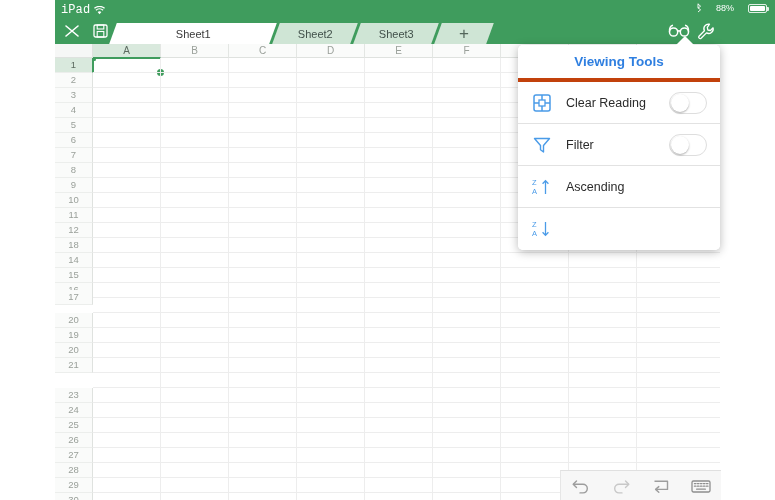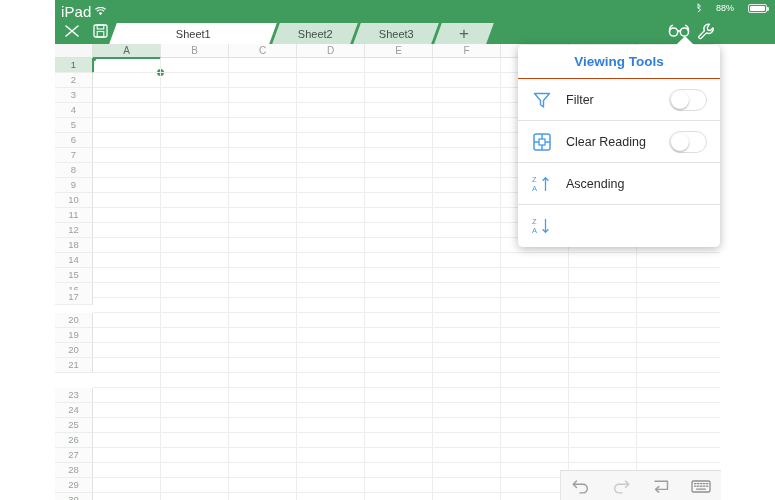--- a/index.html
+++ b/index.html
@@ -10,21 +10,21 @@
     -webkit-font-smoothing:antialiased;
   }
   #app{position:absolute;left:0;top:0;width:775px;height:500px;background:#ffffff;overflow:hidden;}
 
   
   .statusbar{
     position:absolute;left:55px;top:0;width:720px;height:18px;
     background:#3f9c5d;color:#ffffff;font-size:10px;
   }
   .sb-left{position:absolute;left:6px;top:3px;display:flex;align-items:center;gap:4px;}
-  .sb-label{font-size:15px;letter-spacing:.1px;}
+  .sb-label{font-size:12px;letter-spacing:.1px;font-family:Liberation Mono, monospace;}
   .sb-center{position:absolute;left:0;top:3px;width:100%;text-align:center;font-size:10px;font-weight:bold;}
   .sb-right{position:absolute;right:8px;top:3px;display:flex;align-items:center;gap:14px;font-size:9px;}
   .batt{
     width:19px;height:9px;border:1px solid rgba(255,255,255,.85);border-radius:2px;
     position:relative;box-sizing:border-box;
   }
   .batt:after{content:"";position:absolute;right:-3px;top:2.5px;width:2px;height:4px;
     background:rgba(255,255,255,.85);border-radius:0 1px 1px 0;}
   .batt i{position:absolute;left:1px;top:1px;bottom:1px;width:88%;background:#ffffff;border-radius:1px;display:block;}
 
@@ -88,21 +88,21 @@
   }
   .popover{
     position:absolute;left:518px;top:45px;width:202px;
     background:#ffffff;border-radius:5px;z-index:20;
     box-shadow:0 2px 10px rgba(0,0,0,.28);
     overflow:hidden;
   }
   .pop-title{
     height:33px;line-height:33px;text-align:center;
     color:#2f7fe0;font-size:13.5px;font-weight:bold;
-    border-bottom:1px solid #c2410c;background:#ffffff;
+    border-bottom:4px solid #c2410c;background:#ffffff;
   }
   .pop-row{
     height:42px;display:flex;align-items:center;
     border-bottom:1px solid #e2e2e2;background:#ffffff;cursor:pointer;
     padding:0 13px;box-sizing:border-box;
   }
   .pop-row:last-child{border-bottom:none;}
   .pop-ico{width:22px;height:22px;flex:0 0 22px;display:flex;align-items:center;justify-content:center;}
   .pop-label{flex:1;margin-left:13px;font-size:12.5px;color:#2b2b2b;}
   .toggle{
@@ -287,38 +287,38 @@
       </div>
   </div>
 
   <div class="pop-arrow"></div>
   <div class="popover">
     <div class="pop-title">Viewing Tools</div>
 
     <div class="pop-row">
       <div class="pop-ico">
         <svg width="20" height="20" viewBox="0 0 20 20">
-            <path d="M2.5 3.5 L17.5 3.5 L11.5 10.5 L11.5 17 L8.5 14.8 L8.5 10.5 Z" stroke="#4a9be8" stroke-width="1.4" fill="none" stroke-linejoin="round"></path>
-          </svg>
-      </div>
-      <div class="pop-label">Filter</div>
+            <rect x="2" y="2" width="16" height="16" rx="2" stroke="#4a9be8" stroke-width="1.5" fill="none"></rect>
+            <path d="M10 2 L10 7 M10 13 L10 18 M2 10 L7 10 M13 10 L18 10" stroke="#4a9be8" stroke-width="1.5"></path>
+            <rect x="7" y="7" width="6" height="6" stroke="#4a9be8" stroke-width="1.3" fill="none"></rect>
+          </svg>
+      </div>
+      <div class="pop-label">Clear Reading</div>
       <div class="toggle">
           <div class="knob"></div>
         </div>
     </div>
 
     <div class="pop-row">
       <div class="pop-ico">
         <svg width="20" height="20" viewBox="0 0 20 20">
-            <rect x="2" y="2" width="16" height="16" rx="2" stroke="#4a9be8" stroke-width="1.5" fill="none"></rect>
-            <path d="M10 2 L10 7 M10 13 L10 18 M2 10 L7 10 M13 10 L18 10" stroke="#4a9be8" stroke-width="1.5"></path>
-            <rect x="7" y="7" width="6" height="6" stroke="#4a9be8" stroke-width="1.3" fill="none"></rect>
-          </svg>
-      </div>
-      <div class="pop-label">Clear Reading</div>
+            <path d="M2.5 3.5 L17.5 3.5 L11.5 10.5 L11.5 17 L8.5 14.8 L8.5 10.5 Z" stroke="#4a9be8" stroke-width="1.4" fill="none" stroke-linejoin="round"></path>
+          </svg>
+      </div>
+      <div class="pop-label">Filter</div>
       <div class="toggle">
           <div class="knob"></div>
         </div>
     </div>
 
     <div class="pop-row">
       <div class="pop-ico">
         <svg width="22" height="20" viewBox="0 0 22 20">
             <text x="1" y="8" font-size="7.5" fill="#4a9be8" font-family="Liberation Sans, sans-serif">Z</text>
             <text x="1" y="17" font-size="7.5" fill="#4a9be8" font-family="Liberation Sans, sans-serif">A</text>

